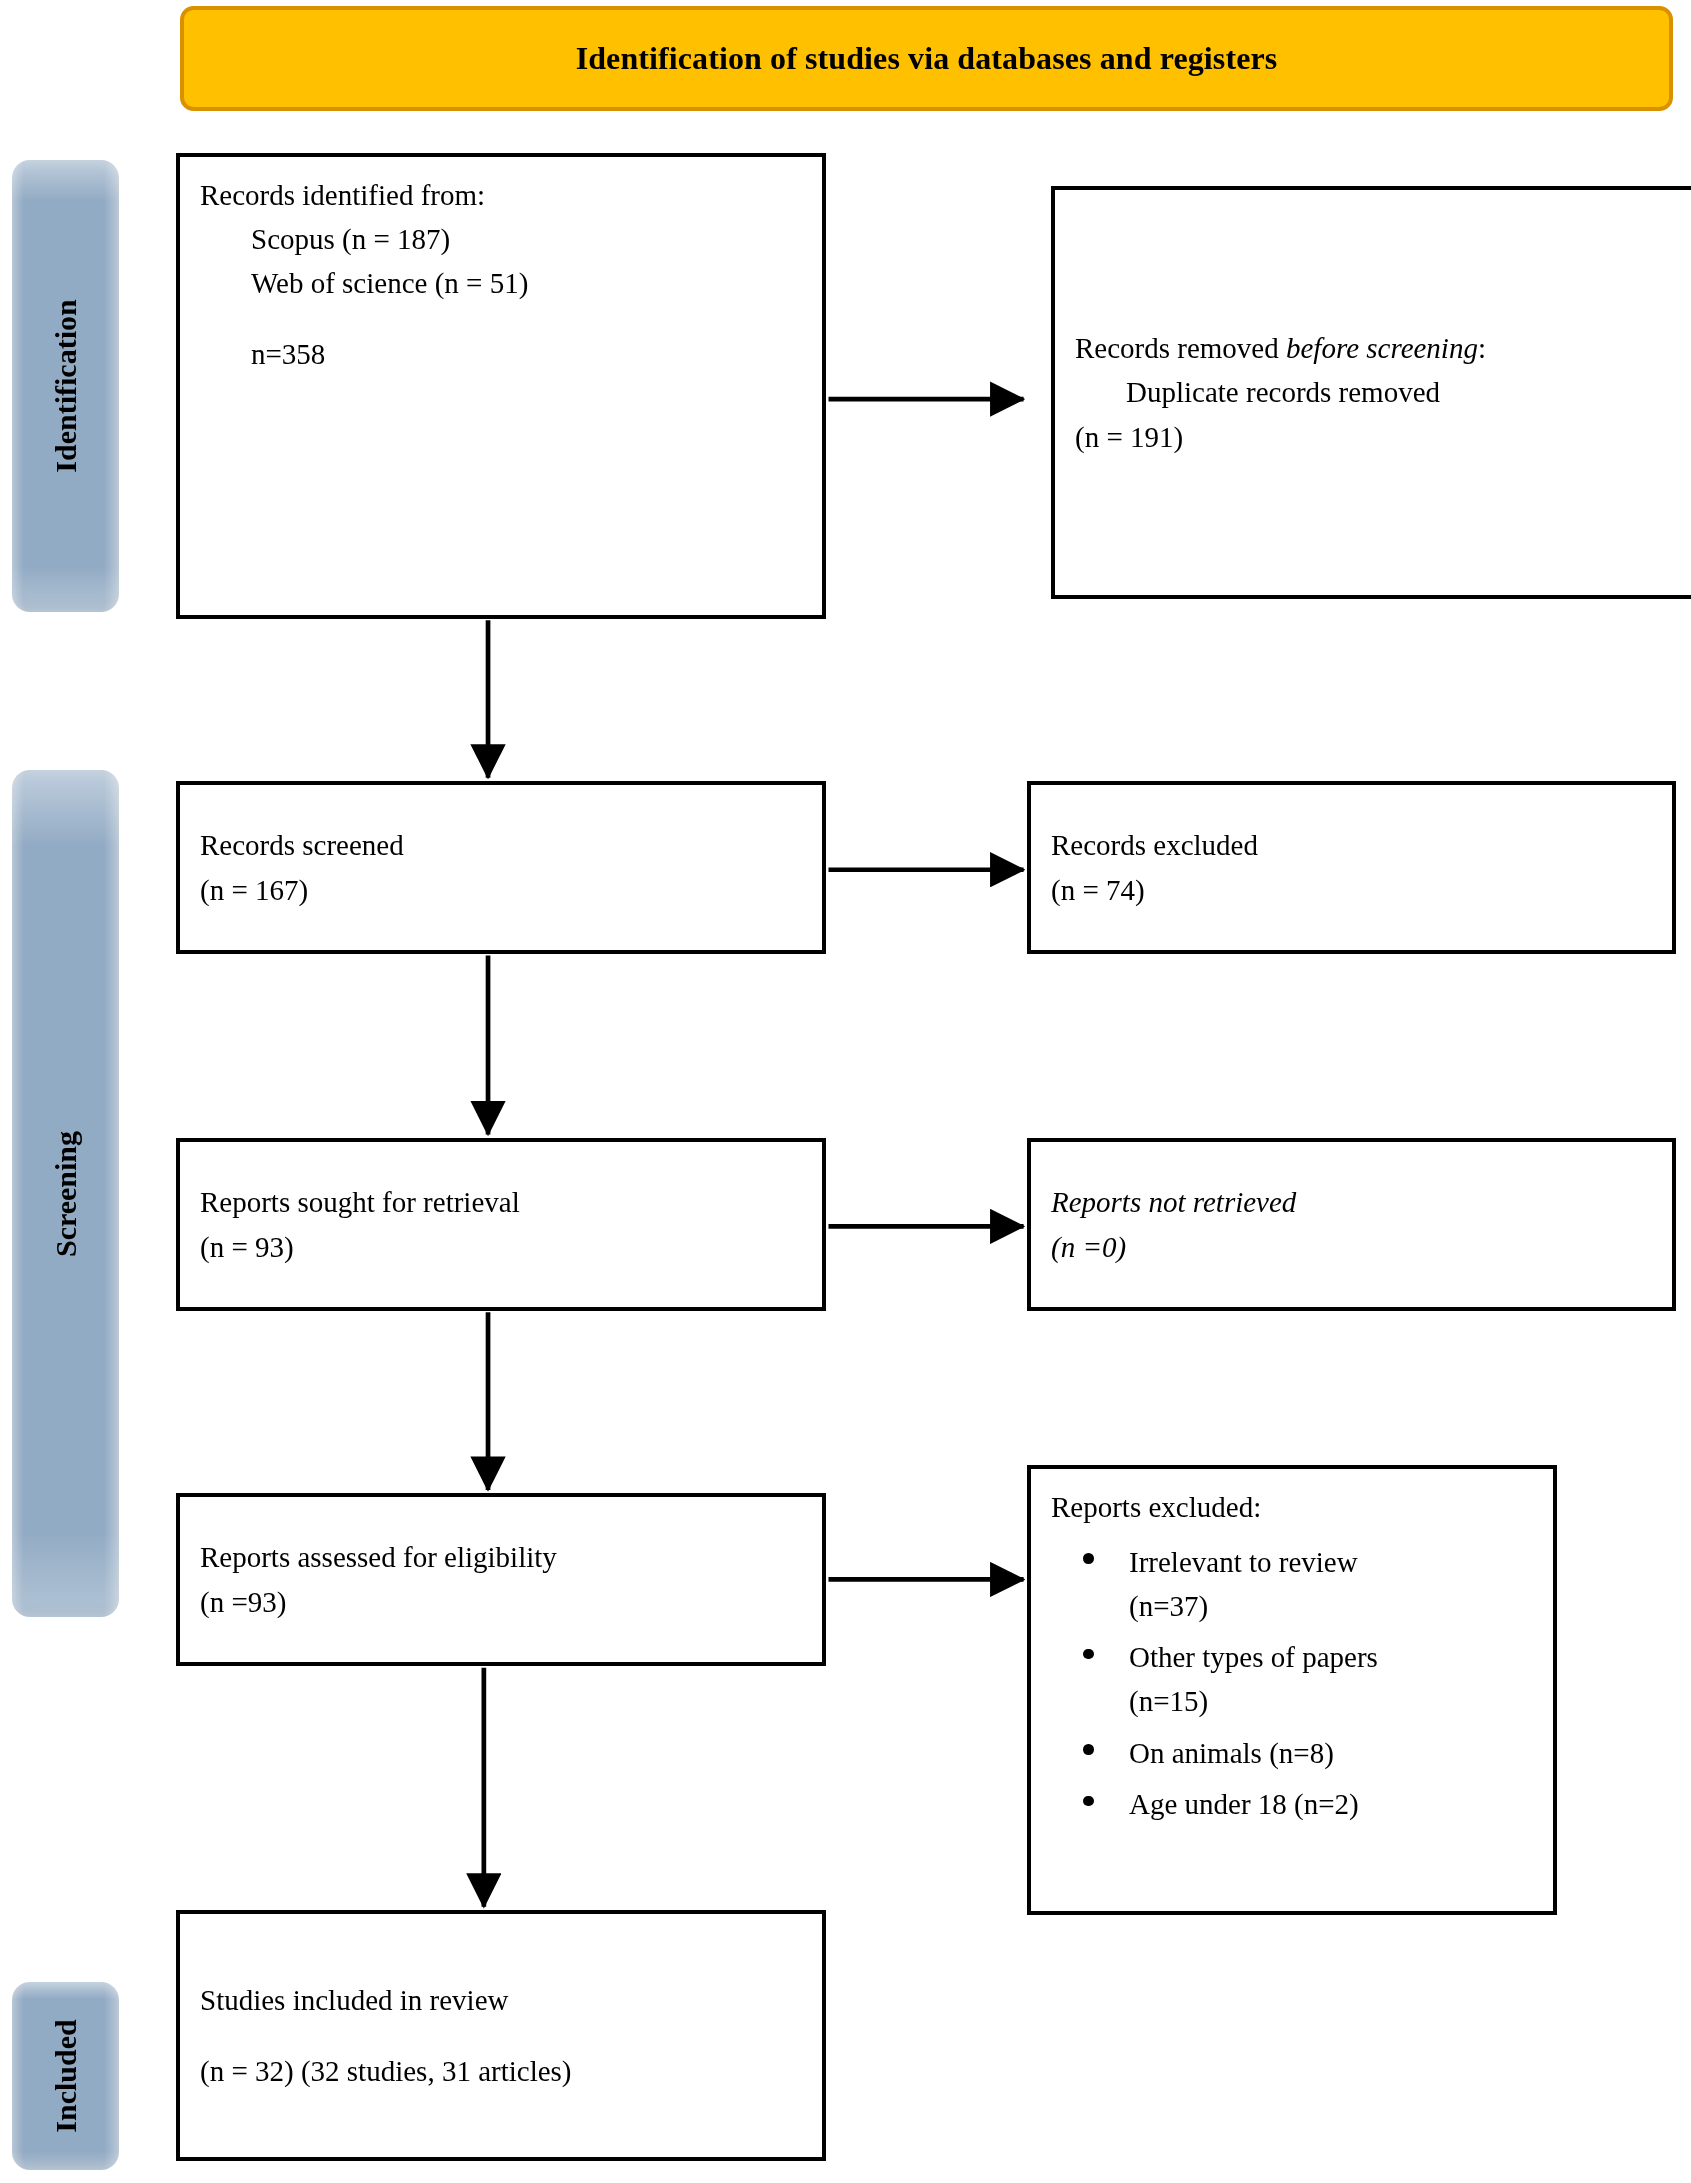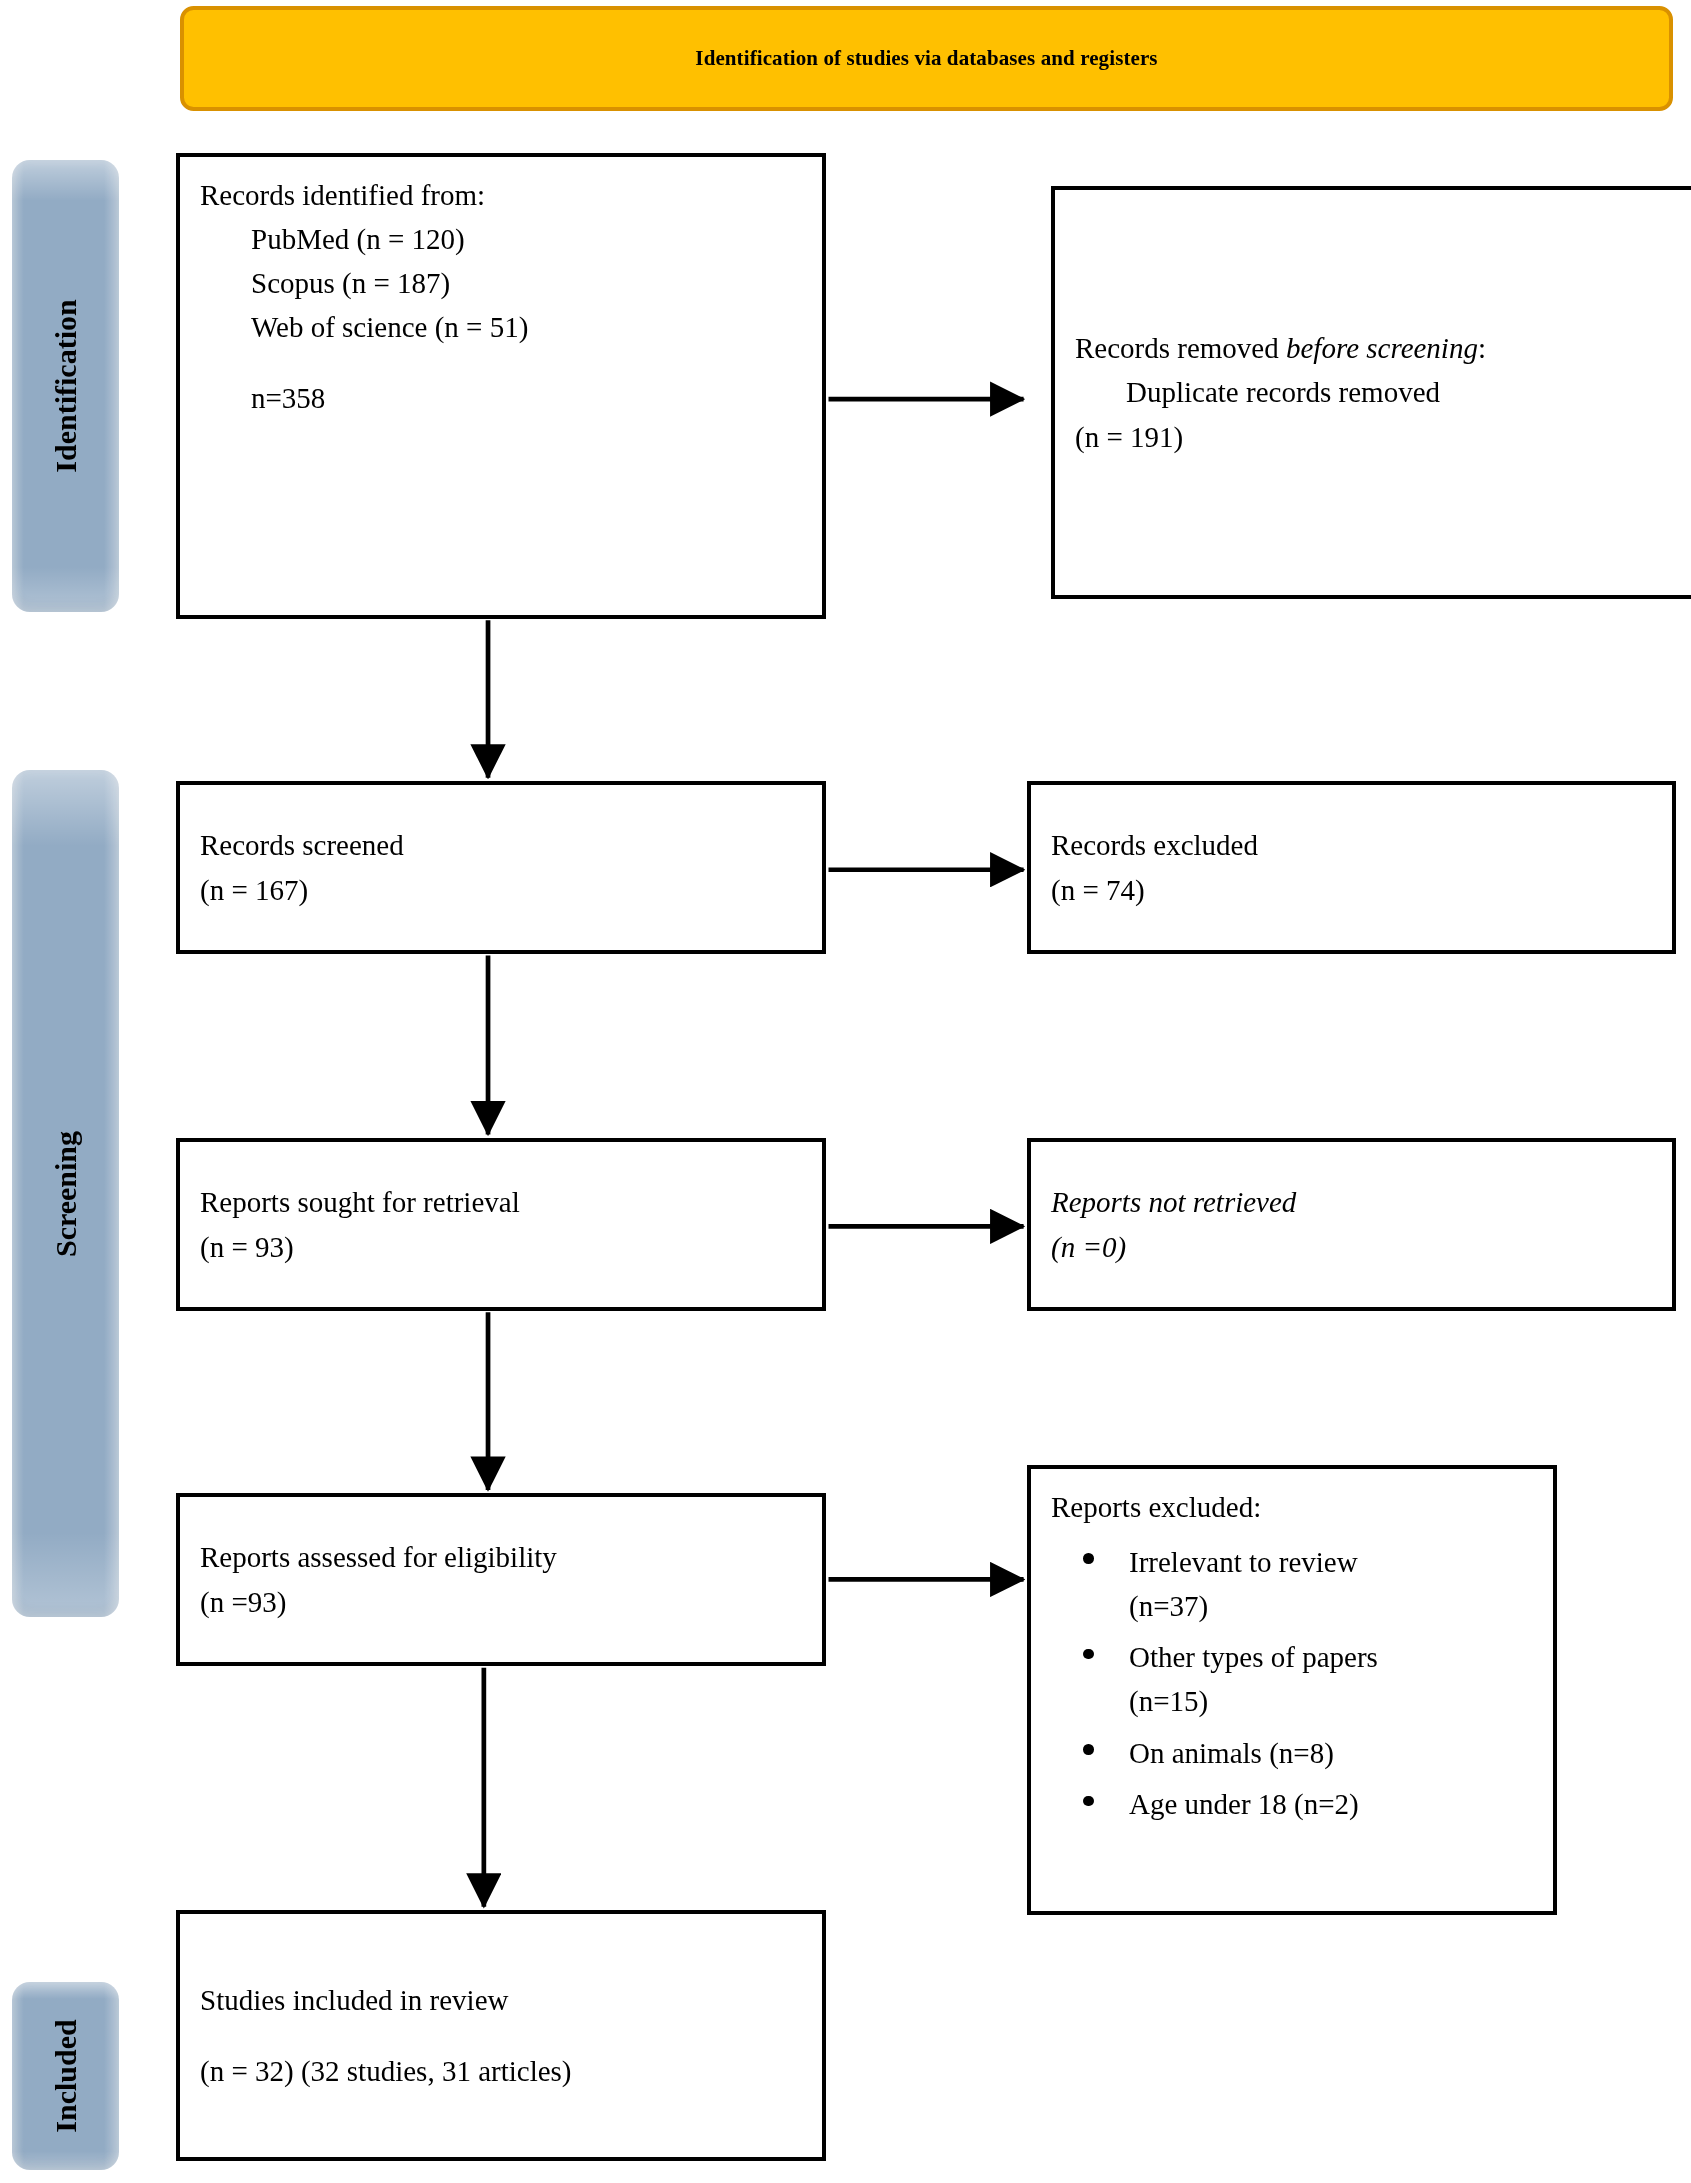--- a/index.html
+++ b/index.html
@@ -5,21 +5,21 @@
   html,body{margin:0;padding:0;background:#ffffff;}
   body{width:1691px;height:2183px;position:relative;overflow:hidden;
        font-family:"Liberation Serif","DejaVu Serif",serif;color:#000;}
 
   
   #banner{
     position:absolute; left:180px; top:6.3px; width:1493px; height:105px;
     background:#FFC000; border:4.7px solid #D99100; border-radius:13.6px;
     box-sizing:border-box; display:flex; align-items:center; justify-content:center;
   }
-  #banner .txt{font-size:21px;font-weight:bold;letter-spacing:0.1px;}
+  #banner .txt{font-size:32px;font-weight:bold;letter-spacing:0.1px;}
 
   
   .pill{
     position:absolute; left:12px; width:107px;
     border-radius:18px;
     background:
       linear-gradient(180deg,rgba(255,255,255,.42) 0%,rgba(255,255,255,0) 9%,rgba(255,255,255,0) 90%,rgba(255,255,255,.30) 100%),
       linear-gradient(90deg,rgba(255,255,255,.30) 0%,rgba(255,255,255,0) 11%,rgba(255,255,255,0) 86%,rgba(255,255,255,.34) 100%),
       #92ABC4;
     box-shadow:inset 0 0 11.5px rgba(255,255,255,.28), inset 0 -5.2px 12.6px rgba(0,0,0,.06);
@@ -108,21 +108,20 @@
 
   <line x1="933" y1="2509" x2="933" y2="2849" stroke="#000" stroke-width="9" marker-end="url(#ah)"></line>
 
   <line x1="1584" y1="3020" x2="1957" y2="3020" stroke="#000" stroke-width="9" marker-end="url(#ah)"></line>
 
   <line x1="925" y1="3189" x2="925" y2="3646" stroke="#000" stroke-width="9" marker-end="url(#ah)"></line>
 </svg>
 
 <div class="box" id="box-identified">
   <span class="ln">Records identified from:</span>
-  <span class="ln indent">PubMed (n = 120)</span>
   <span class="ln indent">Scopus (n = 187)</span>
   <span class="ln indent">Web of science (n = 51)</span>
   <span class="gap"></span>
   <span class="ln indent">n=358</span>
 </div>
 
 <div class="box" id="box-screened">
   <div class="vcenter">
     <span class="ln">Records screened</span>
     <span class="ln">(n = 167)</span>

